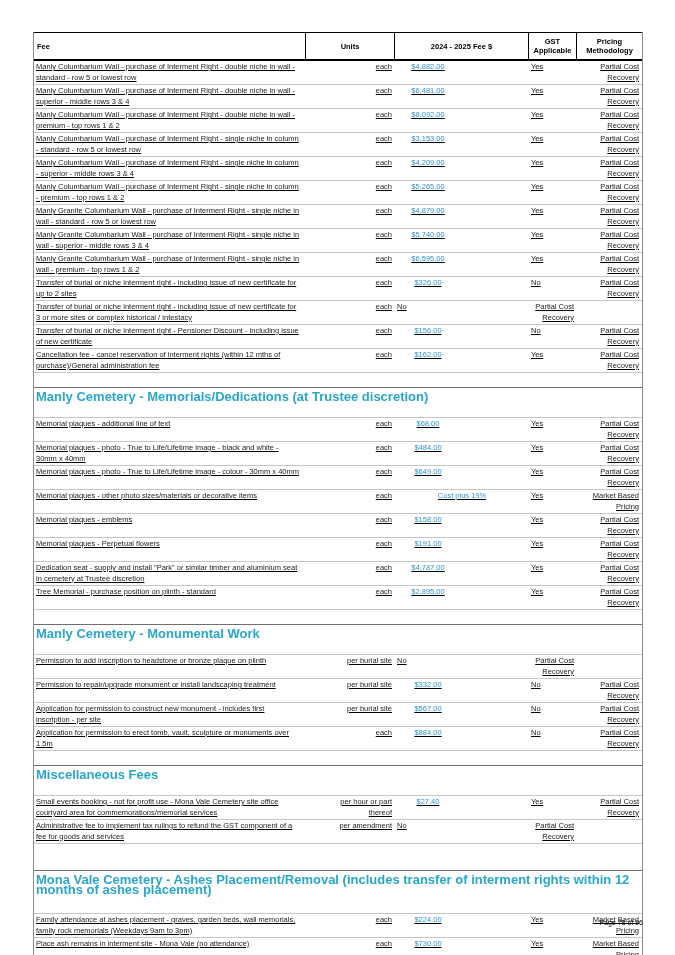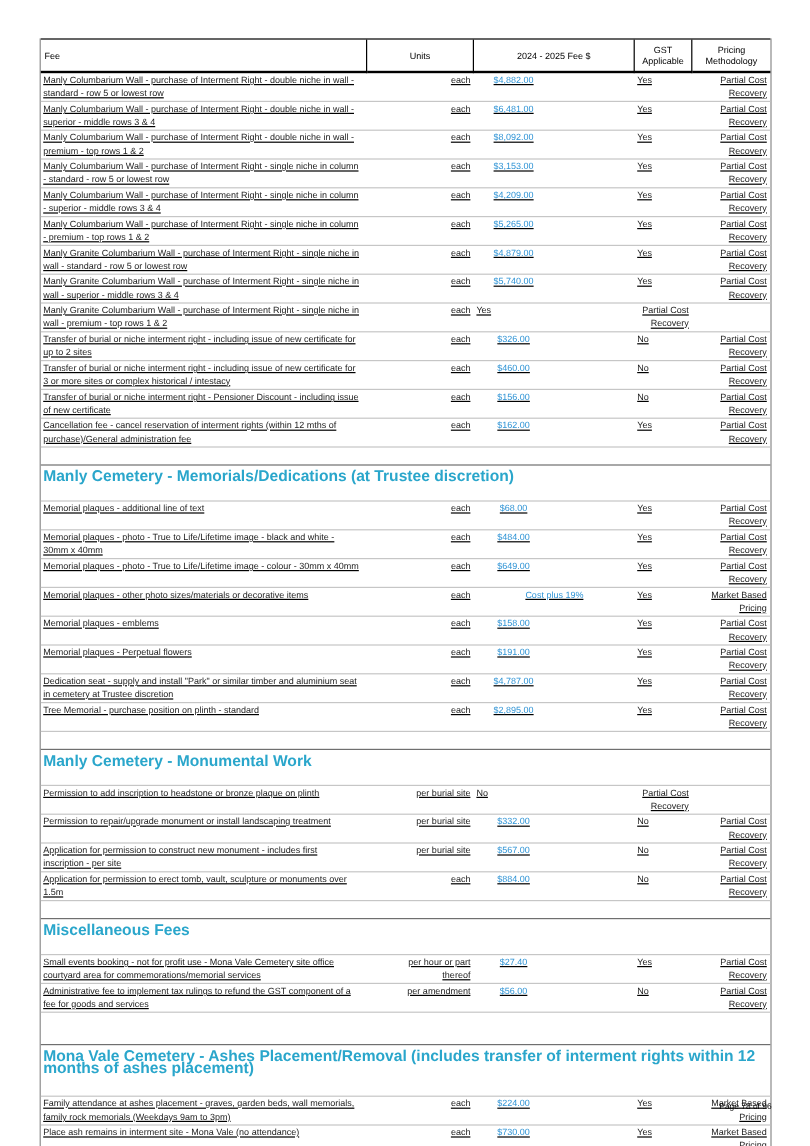--- a/index.html
+++ b/index.html
@@ -13,21 +13,21 @@
     border:1px solid #8c8c8c; border-top:none; box-sizing:border-box;
     background:#fff;
   }
   .header-row {
     display:grid; grid-template-columns:272px 89px 134px 48px 65px;
     border-top:1px solid #000;
   }
   .hcell {
     box-sizing:border-box; height:28px; padding:2px 3px;
     display:flex; align-items:center; justify-content:center;
-    font-size:7.5px; font-weight:normal; line-height:9px; color:#000;
+    font-size:7.5px; font-weight:bold; line-height:9px; color:#000;
     text-align:center; border-right:1px solid #000; border-bottom:2px solid #000;
   }
   .hcell.h-fee { justify-content:flex-start; text-align:left; }
   .hcell:last-child { border-right:none; }
   .data-row {
     display:grid; grid-template-columns:272px 89px 134px 48px 65px;
     border-bottom:1px solid #c6c6c6; min-height:22px;text-decoration:underline;
   }
   .data-row:last-child { border-bottom:none; }
   .cell {
@@ -132,38 +132,38 @@
         <div class="cell c-units">each</div>
         <div class="cell c-value">
           <div class="money">$5,740.00</div>
         </div>
         <div class="cell c-gst">Yes</div>
         <div class="cell c-method">Partial Cost Recovery</div>
       </div>
       <div class="data-row">
         <div class="cell c-fee">Manly Granite Columbarium Wall - purchase of Interment Right - single niche in wall - premium - top rows 1 &amp; 2</div>
         <div class="cell c-units">each</div>
+        <div class="cell c-value">
+          <div class="money">$6,595.00</div>
+        </div>
         <div class="cell c-gst">Yes</div>
         <div class="cell c-method">Partial Cost Recovery</div>
       </div>
       <div class="data-row">
         <div class="cell c-fee">Transfer of burial or niche interment right - including issue of new certificate for up to 2 sites</div>
         <div class="cell c-units">each</div>
         <div class="cell c-value">
           <div class="money">$326.00</div>
         </div>
         <div class="cell c-gst">No</div>
         <div class="cell c-method">Partial Cost Recovery</div>
       </div>
       <div class="data-row">
         <div class="cell c-fee">Transfer of burial or niche interment right - including issue of new certificate for 3 or more sites or complex historical / intestacy</div>
         <div class="cell c-units">each</div>
-        <div class="cell c-value">
-          <div class="money">$460.00</div>
-        </div>
         <div class="cell c-gst">No</div>
         <div class="cell c-method">Partial Cost Recovery</div>
       </div>
       <div class="data-row">
         <div class="cell c-fee">Transfer of burial or niche interment right - Pensioner Discount - including issue of new certificate</div>
         <div class="cell c-units">each</div>
         <div class="cell c-value">
           <div class="money">$156.00</div>
         </div>
         <div class="cell c-gst">No</div>
@@ -297,23 +297,20 @@
         <div class="cell c-units">per hour or part thereof</div>
         <div class="cell c-value">
           <div class="money">$27.40</div>
         </div>
         <div class="cell c-gst">Yes</div>
         <div class="cell c-method">Partial Cost Recovery</div>
       </div>
       <div class="data-row">
         <div class="cell c-fee">Administrative fee to implement tax rulings to refund the GST component of a fee for goods and services</div>
         <div class="cell c-units">per amendment</div>
-        <div class="cell c-value">
-          <div class="money">$56.00</div>
-        </div>
         <div class="cell c-gst">No</div>
         <div class="cell c-method">Partial Cost Recovery</div>
       </div>
       <div class="gap-before" style="height: 26px;"></div>
       <div class="section-title">Mona Vale Cemetery - Ashes Placement/Removal (includes transfer of interment rights within 12 months of ashes placement)</div>
       <div class="gap-after" style="height: 17px;"></div>
       <div class="data-row">
         <div class="cell c-fee">Family attendance at ashes placement - graves, garden beds, wall memorials, family rock memorials (Weekdays 9am to 3pm)</div>
         <div class="cell c-units">each</div>
         <div class="cell c-value">

